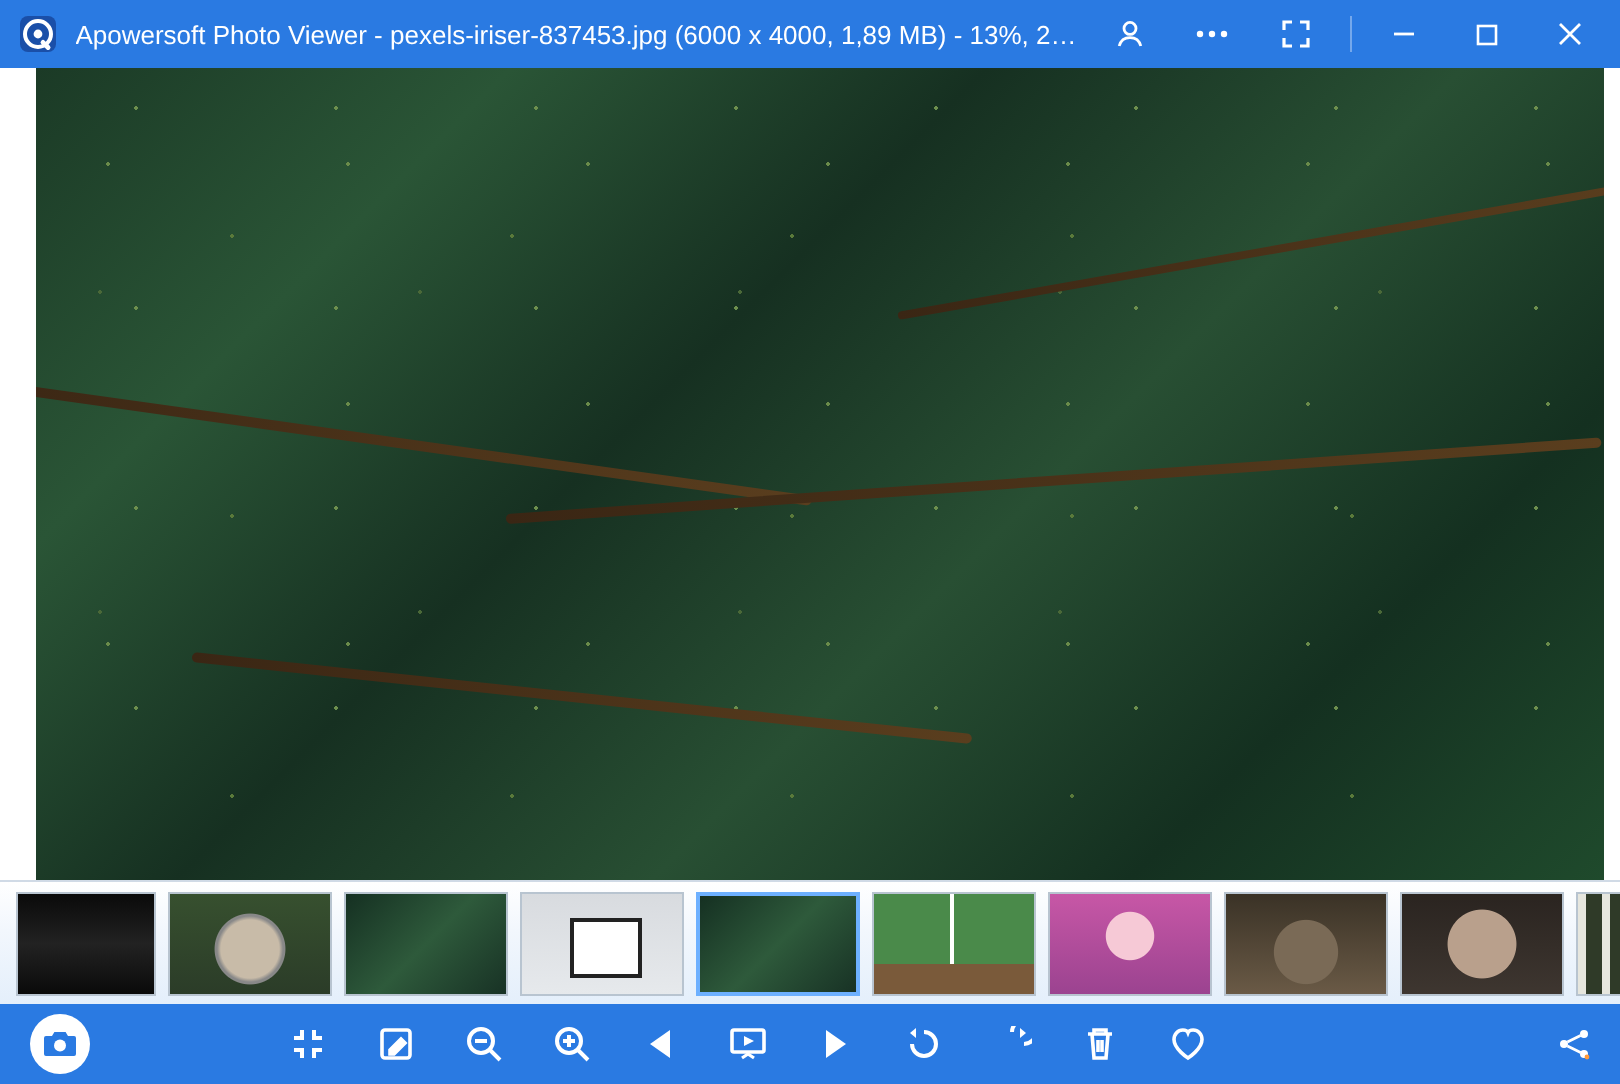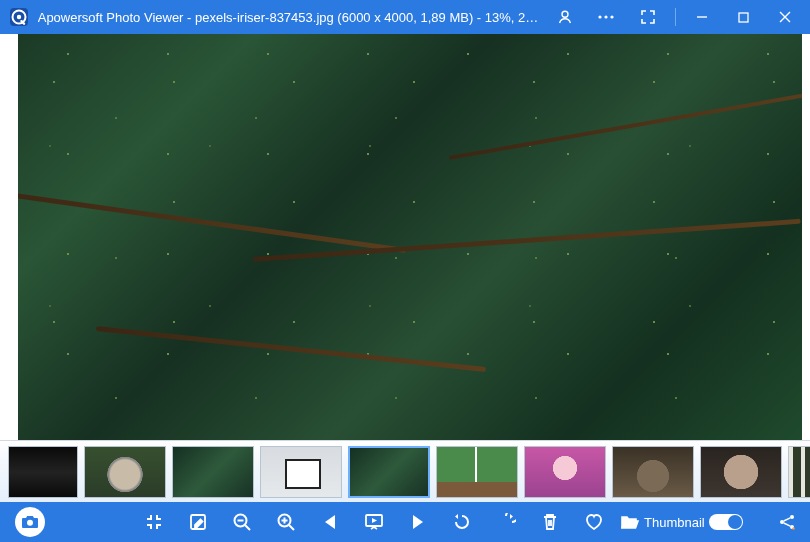--- a/index.html
+++ b/index.html
@@ -226,30 +226,20 @@
       <svg width="16" height="18" viewBox="0 0 16 18" stroke="#fff" stroke-width="1.8" fill="none">
         <path d="M2 4h12M5 4V2h6v2M4 4l1 12h6l1-12M7 7v6M9 7v6"></path>
       </svg>
     </div>
     <div class="btn">
       <svg width="20" height="18" viewBox="0 0 20 18" stroke="#fff" stroke-width="1.8" fill="none">
         <path d="M10 16s-7-4.4-7-9.2C3 4 5 2 7.4 2c1.5 0 2.4.8 2.6 1.3C10.2 2.8 11.1 2 12.6 2 15 2 17 4 17 6.8 17 11.6 10 16 10 16z"></path>
       </svg>
     </div>
 
-    <div class="thumbnail-toggle">
-      <svg width="20" height="16" viewBox="0 0 20 16" stroke="#fff" stroke-width="1.6" fill="none">
-        <path d="M2 3h5l1.5 2H16v2H4L2 14V3z" fill="#fff"></path>
-          <path d="M4 7h14l-2.5 7H2z" fill="#fff"></path>
-      </svg>
-      <span>Thumbnail</span>
-      <div class="switch">
-          <div class="knob"></div>
-        </div>
-    </div>
 
     <div class="gap"></div>
 
     <div class="btn" style="width:30px;">
       <svg width="18" height="18" viewBox="0 0 18 18" fill="#fff">
         <circle cx="4" cy="9" r="2"></circle>
           <circle cx="14" cy="4" r="2"></circle>
           <circle cx="14" cy="14" r="2"></circle>
         <path d="M5.7 8l6.6-3.2M5.7 10l6.6 3.2" stroke="#fff" stroke-width="1.4"></path>
         <circle cx="15.5" cy="15.5" r="1.2" fill="#ff9a3c"></circle>

